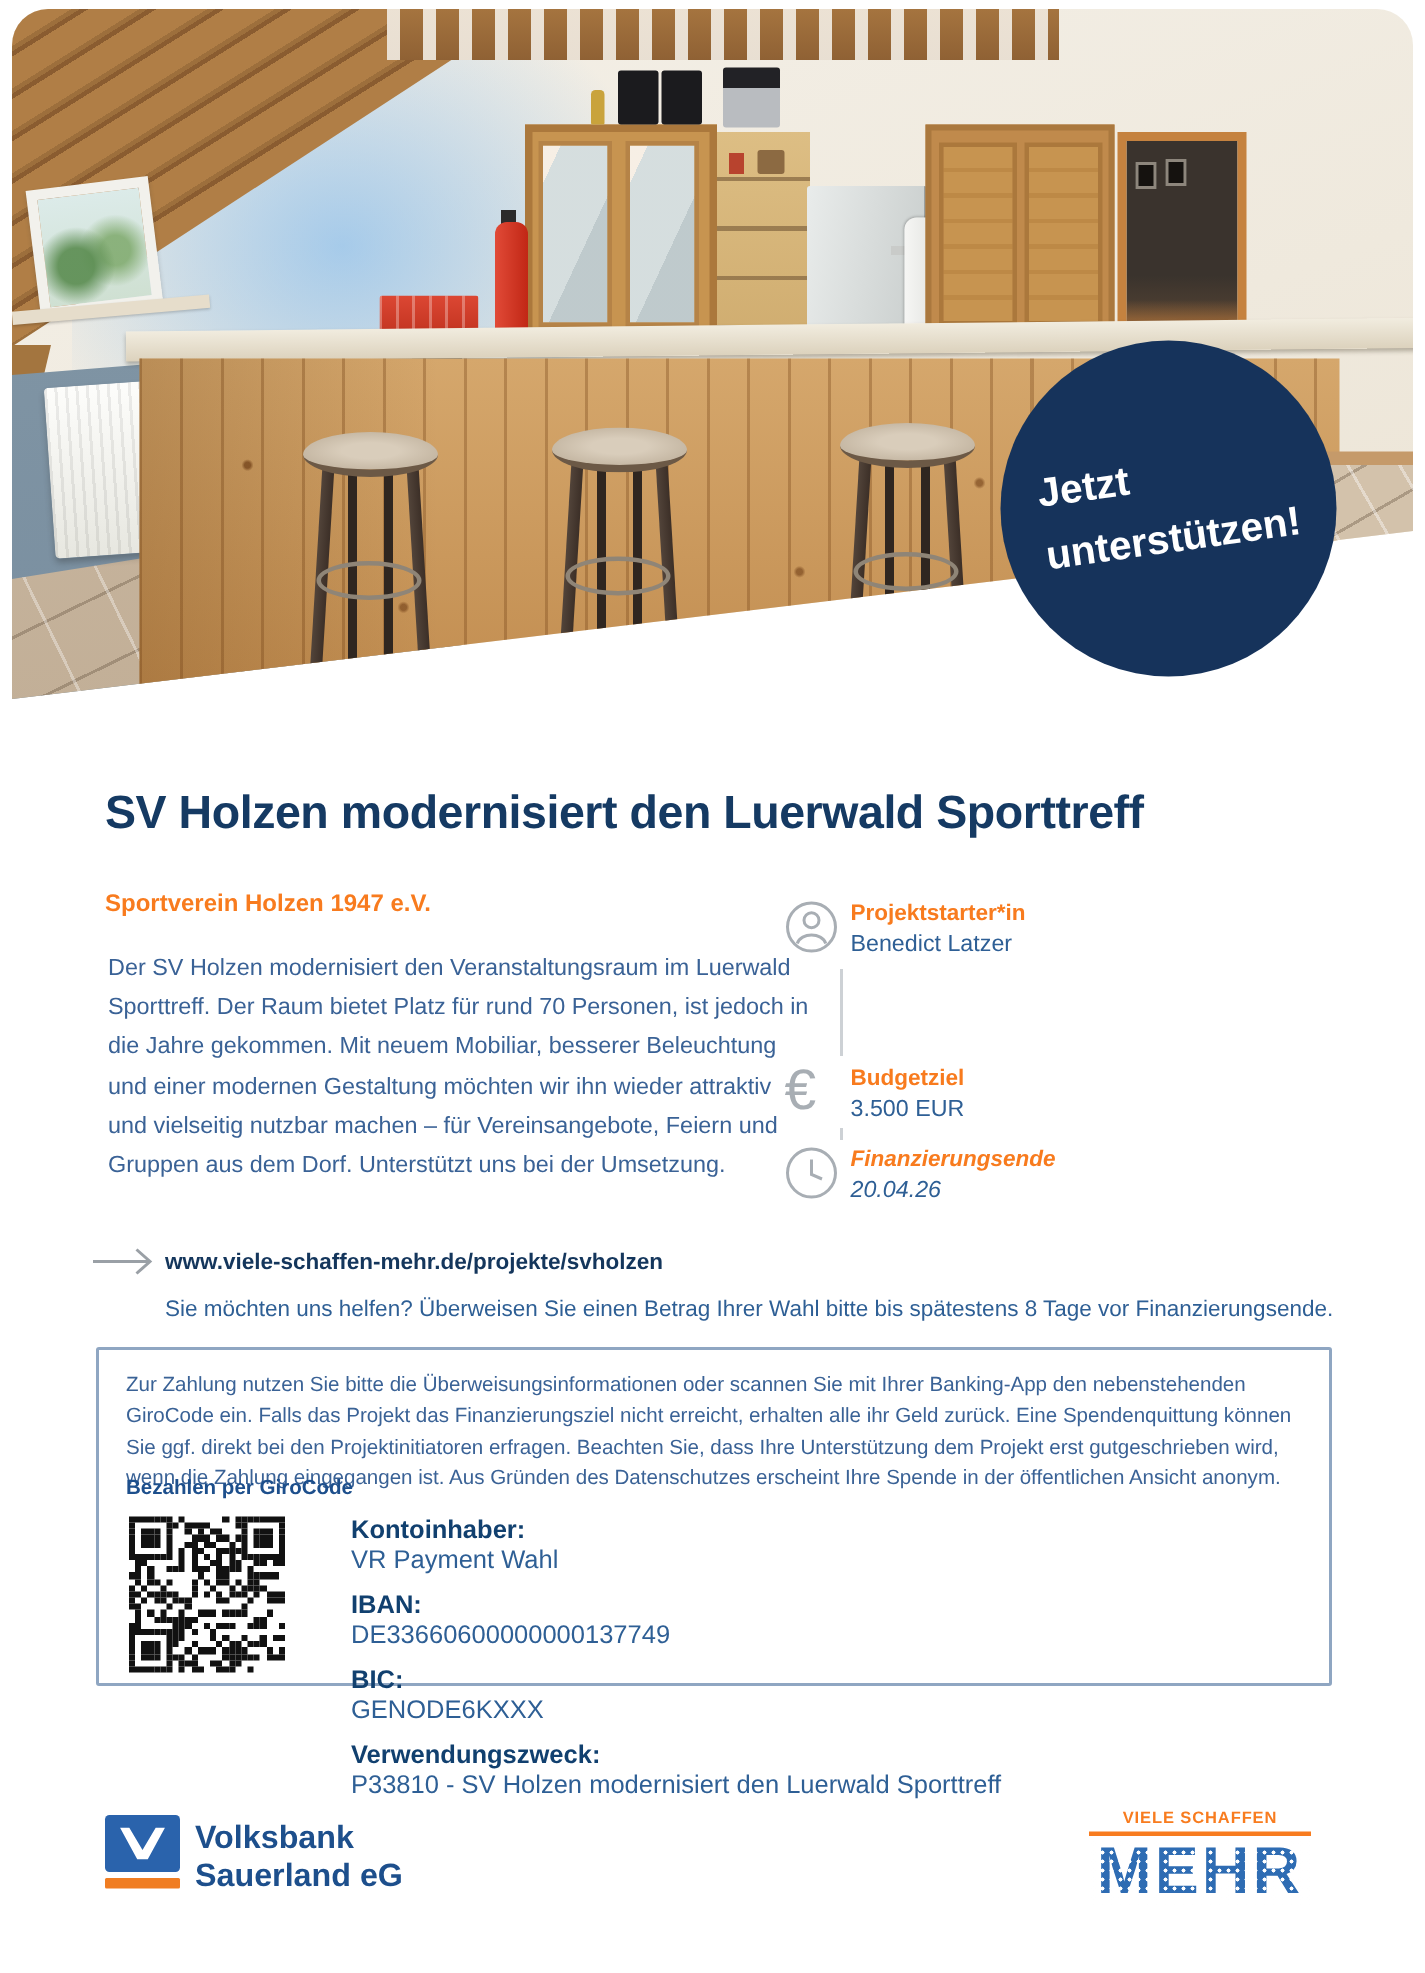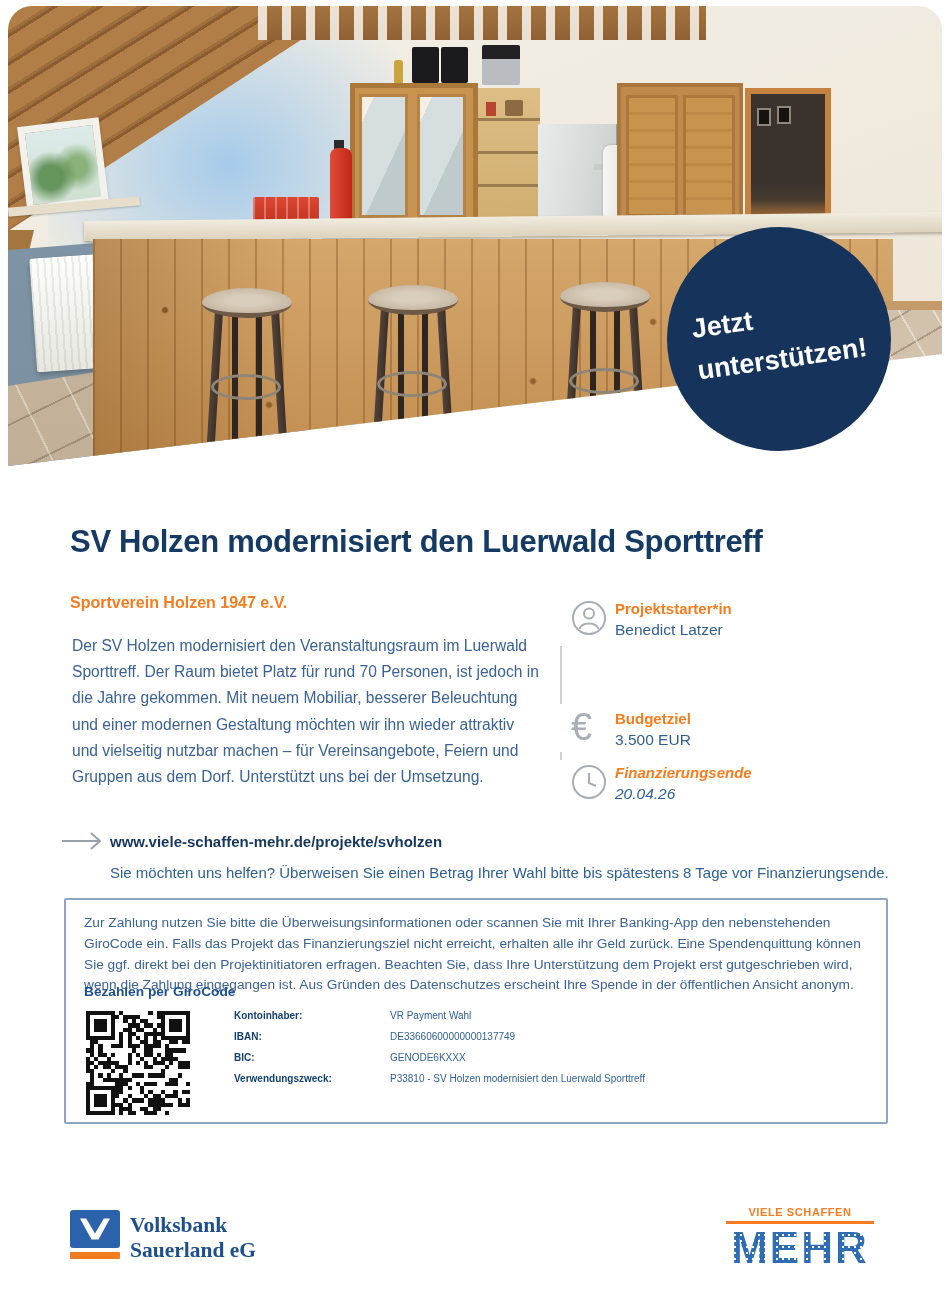--- a/index.html
+++ b/index.html
@@ -120,50 +120,50 @@
     background:#16335b; display:flex; align-items:center; justify-content:center; }
   #badge .btxt { transform:rotate(-8deg); color:#fff; font-size:27px; font-weight:bold; line-height:1.55; }
   #badge .btxt span { display:block; }
 
   
   .abs { position:absolute; }
   #title { left:70px; top:524px; font-size:31px; font-weight:bold; letter-spacing:-0.3px; color:#153a63; }
   #club  { left:70px; top:594px; font-size:16px; font-weight:bold; color:#f87b1e; }
   #desc  { left:72px; top:633px; width:470px; font-size:15.6px; line-height:1.68; color:#3a6296; }
 
-  .fact { position:absolute; left:571px; }
+  .fact { position:absolute; left:523px; }
   .fact .ficon { position:absolute; left:0; top:0; width:36px; height:36px; }
   .fact .flabel { margin-left:44px; font-size:15px; font-weight:bold; color:#f87b1e; }
   .fact .fvalue { margin-left:44px; margin-top:4px; font-size:15.5px; color:#2e5f95; }
   #fact1 { top:600px; } #fact2 { top:710px; } #fact3 { top:764px;font-style:italic; }
   .fline { position:absolute; left:560px; width:0; border-left:2px solid #cdd1d5; }
   #fline1 { top:646px; height:58px; } #fline2 { top:752px; height:8px; }
   .euro-glyph { font-size:38px; color:#a8aeb4; font-weight:400; line-height:34px; }
 
   #cta-arrow { left:60px; top:830px; width:44px; height:22px; }
   #cta-url   { left:110px; top:833px; font-size:15px; font-weight:bold; color:#14365c; }
   #cta-help  { left:110px; top:864px; font-size:15px; color:#2e5f95; }
 
   #paybox { left:64px; top:898px; width:824px; height:226px; border:2px solid #8fa6c2; border-radius:2px; background:#fff; }
   #paybox-text { position:absolute; left:18px; top:13px; width:788px; font-size:13.7px; line-height:1.52; color:#3a6296; }
   #giro-label { position:absolute; left:18px; top:84px; font-size:13.7px; font-weight:bold; color:#1d4f8c; }
   #qr { position:absolute; left:17px; top:108px; width:110px; height:110px; background:#fff;
         display:grid; grid-template-columns:repeat(25,1fr); grid-template-rows:repeat(25,1fr); padding:3px; }
   .qd { background:#111; }
   #payrows { position:absolute; left:168px; top:110px; }
-  .prow { display:flex; margin-bottom:10px; font-size:10px; }
+  .prow { display:flex; margin-bottom:10px; font-size:17px;flex-direction:column; }
   .plabel { width:156px; font-weight:bold; color:#11406f; }
   .pvalue { color:#2e5f95; }
 
   
   #vb-logo { left:70px; top:1210px; width:50px; height:52px; }
   .vb-blue { width:50px; height:38px; background:#2a63ac; border-radius:3px; display:flex; align-items:center; justify-content:center; }
   .vb-orange { width:50px; height:7px; background:#f07d22; border-radius:1px; margin-top:4px; }
   #vb-name { left:130px; top:1213px; font-size:21.5px; font-weight:bold; color:#1d4f8c; line-height:1.18; }
-  #vb-name span { display:block;font-family:Liberation Serif, serif; }
+  #vb-name span { display:block; }
   #mehr-logo { left:726px; top:1206px; width:148px; text-align:center; }
   #mehr-top { font-size:11px; font-weight:bold; color:#f87c1f; letter-spacing:0.6px; }
   #mehr-line { height:3px; background:#f87c1f; margin-top:3px; }
   #mehr-main { position:relative; margin-top:2px; font-size:44px; font-weight:bold; letter-spacing:2px; line-height:1; color:#2e6cb3; }
   #mehr-main::after { content:""; position:absolute; inset:0;
     background-image:radial-gradient(circle, #ffffff 1.2px, rgba(255,255,255,0) 1.5px);
     background-size:6px 6px; }
 </style>
 </head>
 <body>

